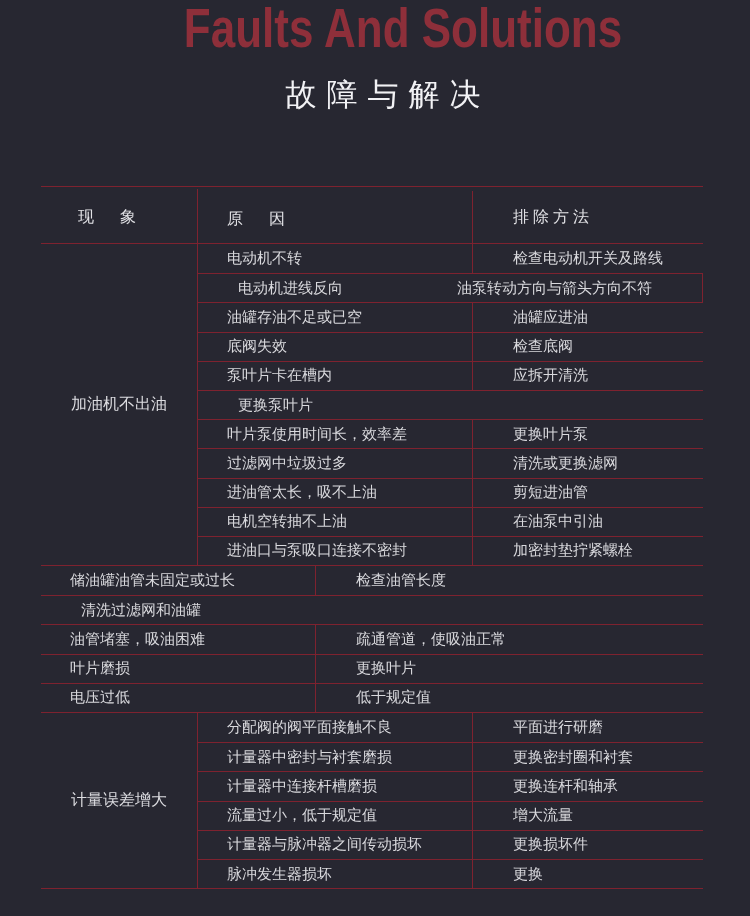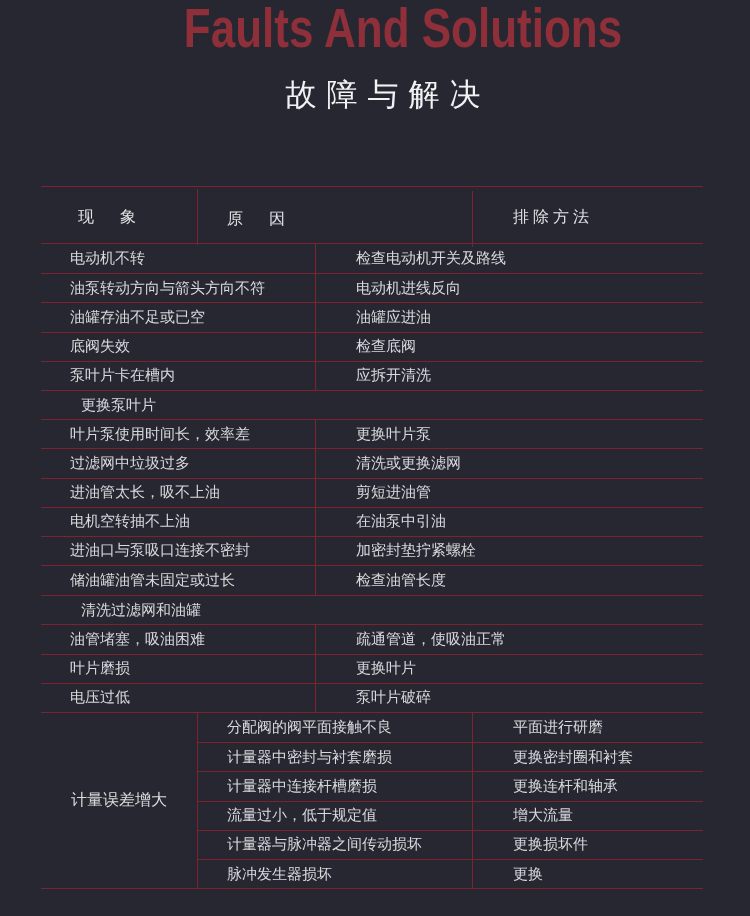--- a/index.html
+++ b/index.html
@@ -62,28 +62,29 @@
 </div>
 
 <div class="faults-table">
   <div class="thead">
     <div class="cell c1">现　象</div>
     <div class="cell c2">原　因</div>
     <div class="cell c3">排除方法</div>
   </div>
   <div>
       <div class="section">
+        <div class="cell c1">加油机不出油</div>
         <div class="rows">
           <div class="row">
             <div class="cell c2">电动机不转</div>
             <div class="cell c3">检查电动机开关及路线</div>
           </div>
           <div class="row">
+            <div class="cell c3">电动机进线反向</div>
             <div class="cell c2">油泵转动方向与箭头方向不符</div>
-            <div class="cell c3">电动机进线反向</div>
           </div>
           <div class="row">
             <div class="cell c2">油罐存油不足或已空</div>
             <div class="cell c3">油罐应进油</div>
           </div>
           <div class="row">
             <div class="cell c2">底阀失效</div>
             <div class="cell c3">检查底阀</div>
           </div>
           <div class="row">
@@ -127,21 +128,21 @@
           <div class="row">
             <div class="cell c2">油管堵塞，吸油困难</div>
             <div class="cell c3">疏通管道，使吸油正常</div>
           </div>
           <div class="row">
             <div class="cell c2">叶片磨损</div>
             <div class="cell c3">更换叶片</div>
           </div>
           <div class="row">
             <div class="cell c2">电压过低</div>
-            <div class="cell c3">泵叶片破碎</div>
+            <div class="cell c3">低于规定值</div>
           </div>
         </div>
       </div>
       <div class="section">
         <div class="cell c1">计量误差增大</div>
         <div class="rows">
           <div class="row">
             <div class="cell c2">分配阀的阀平面接触不良</div>
             <div class="cell c3">平面进行研磨</div>
           </div>

